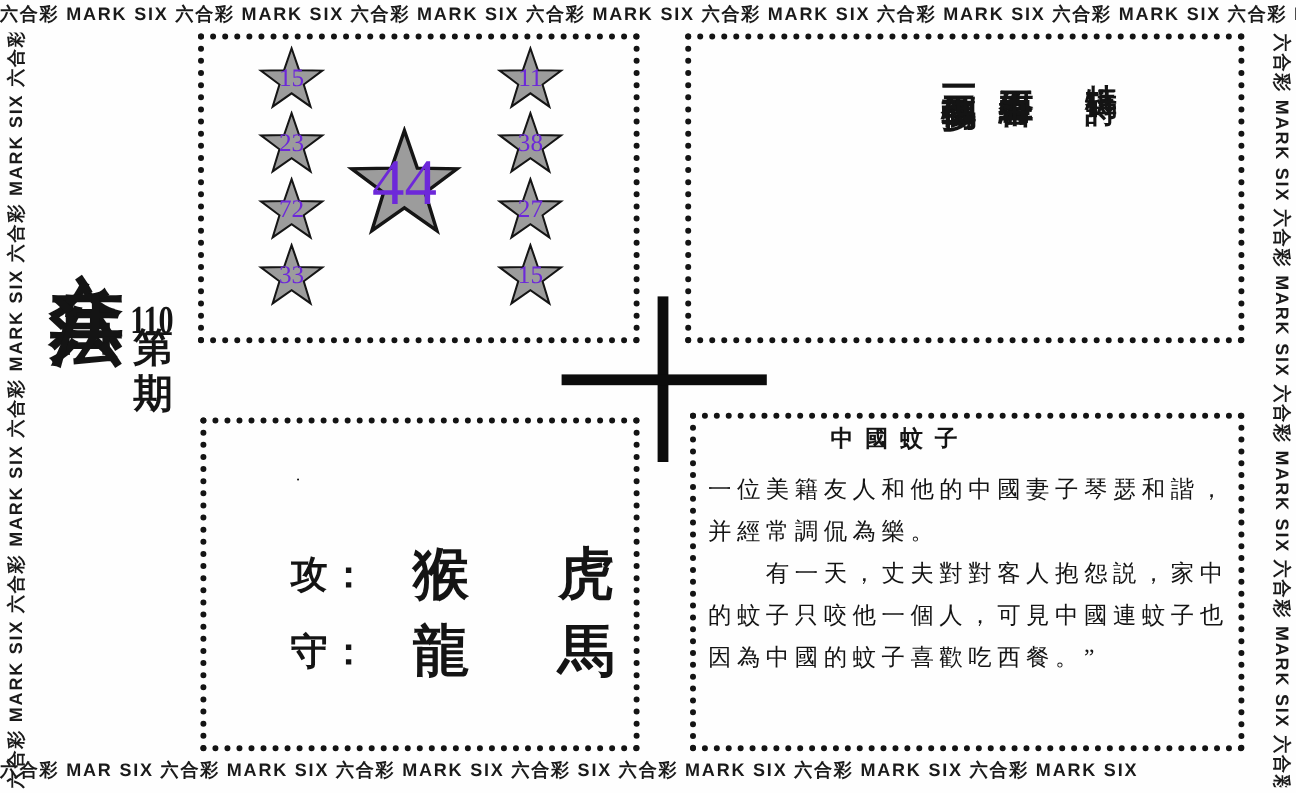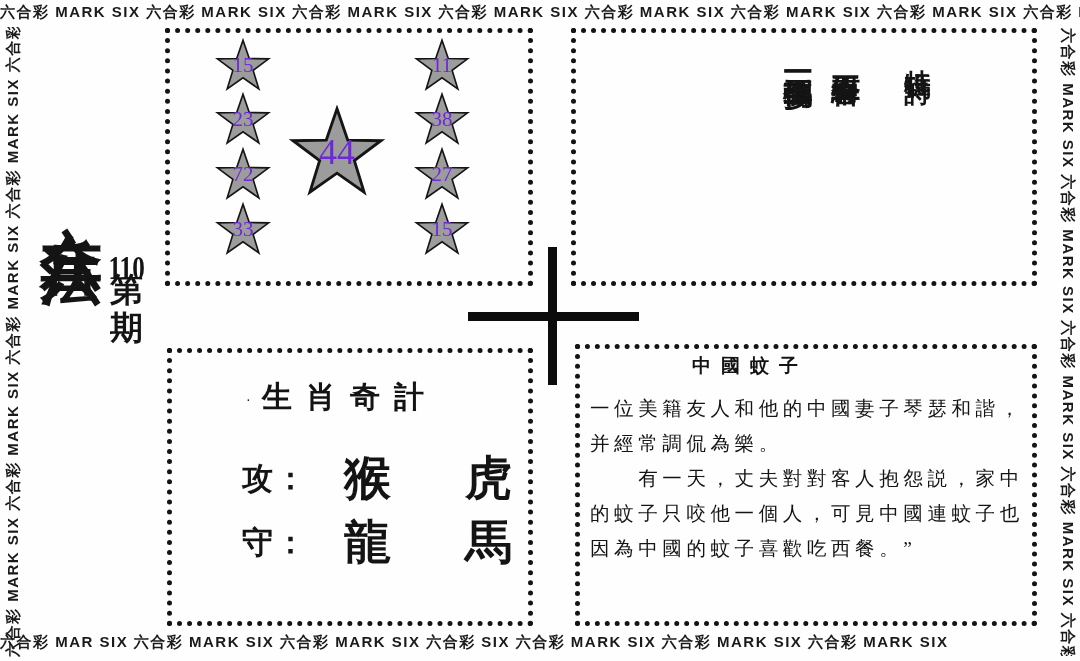--- a/index.html
+++ b/index.html
@@ -23,21 +23,21 @@
   .box{position:absolute;border:5px dotted #141414;box-sizing:border-box;background:transparent;}
   .box-stars{left:165px;top:28px;width:368px;height:258px;}
   .box-poem{left:571px;top:28px;width:466px;height:258px;}
   .box-zodiac{left:167px;top:348px;width:366px;height:278px;}
   .box-story{left:575px;top:344px;width:462px;height:282px;}
   
   .star{position:absolute;}
   .star svg{display:block;width:100%;height:100%;}
   .star-num{position:absolute;left:50%;top:49%;transform:translate(-50%,-50%);
             font-size:21px;color:#6d28d9;}
-  .star-big .star-num{font-size:36px;}
+  .star-big .star-num{font-size:54px;}
   
   .poem{position:absolute;top:16px;right:98px;height:232px;writing-mode:vertical-rl;
         font-weight:bold;line-height:1.3;}
   .poem-heading{font-size:26px;letter-spacing:4px;margin-left:36px;}
   .poem-line1{font-size:29px;margin-left:10px;padding-top:4px;}
   .poem-line2{font-size:29px;padding-top:8px;}
   
   .zodiac-title{position:absolute;top:24px;left:0;width:100%;text-align:center;
                 font-size:30px;font-weight:bold;letter-spacing:14px;}
   .zodiac-dot{position:absolute;top:40px;left:74px;font-size:14px;}
@@ -132,21 +132,20 @@
   <div class="box box-poem">
     <div class="poem">
       <div class="poem-heading">特碼詩：</div>
       <div class="poem-line1">終日有三合五中</div>
       <div class="poem-line2">三一倒轉多一碼</div>
     </div>
   </div>
 
   <div class="box box-zodiac">
     <div class="zodiac-dot">·</div>
-    <div class="zodiac-title">生肖奇計</div>
     <div class="zrow zrow-attack">
       <span class="zlabel">攻：</span>
       <span class="zchar zchar-first">猴</span>
       <span class="zchar zchar-second">虎</span>
     </div>
     <div class="zrow zrow-defend">
       <span class="zlabel">守：</span>
       <span class="zchar zchar-first">龍</span>
       <span class="zchar zchar-second">馬</span>
     </div>

